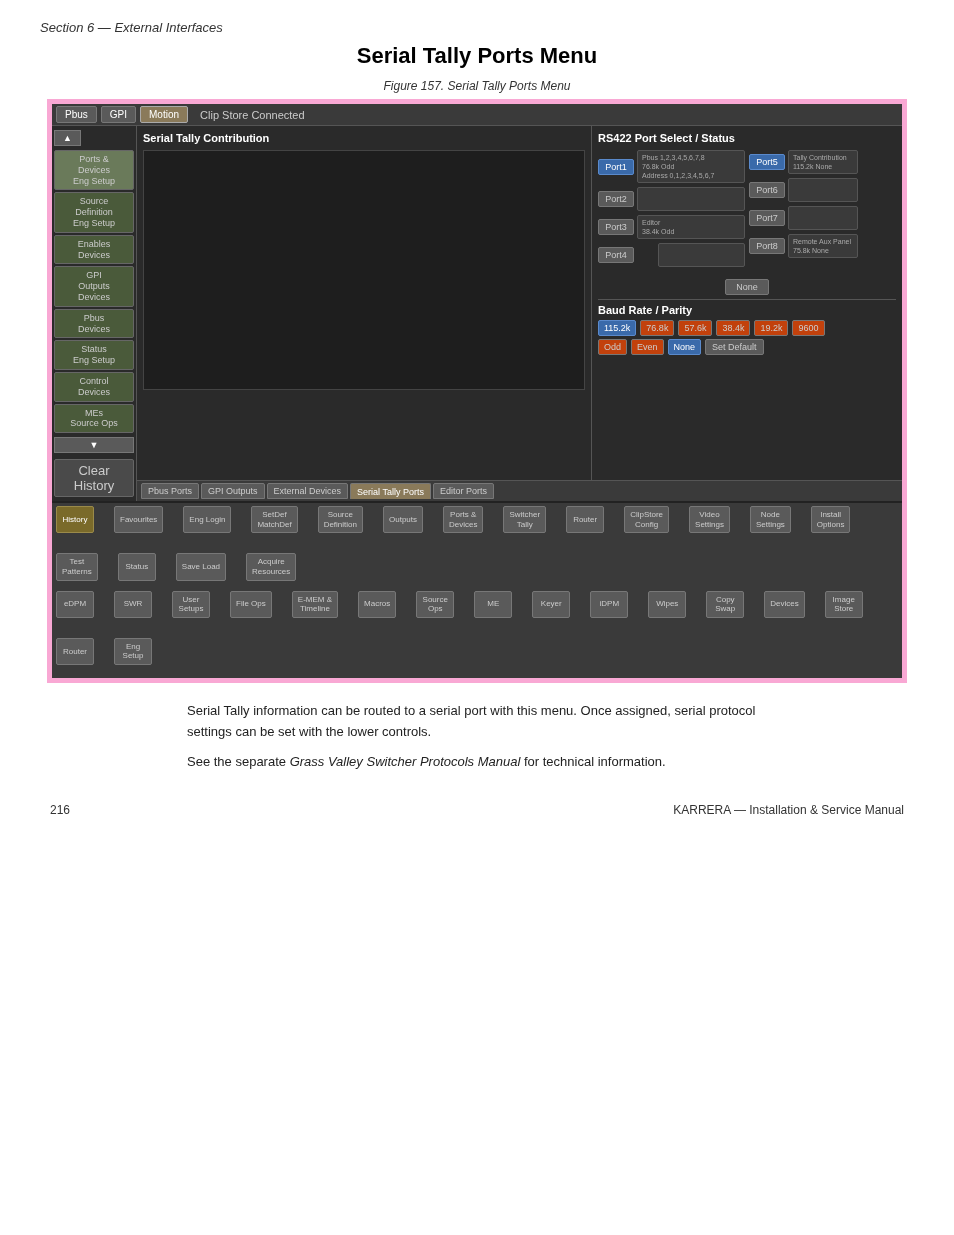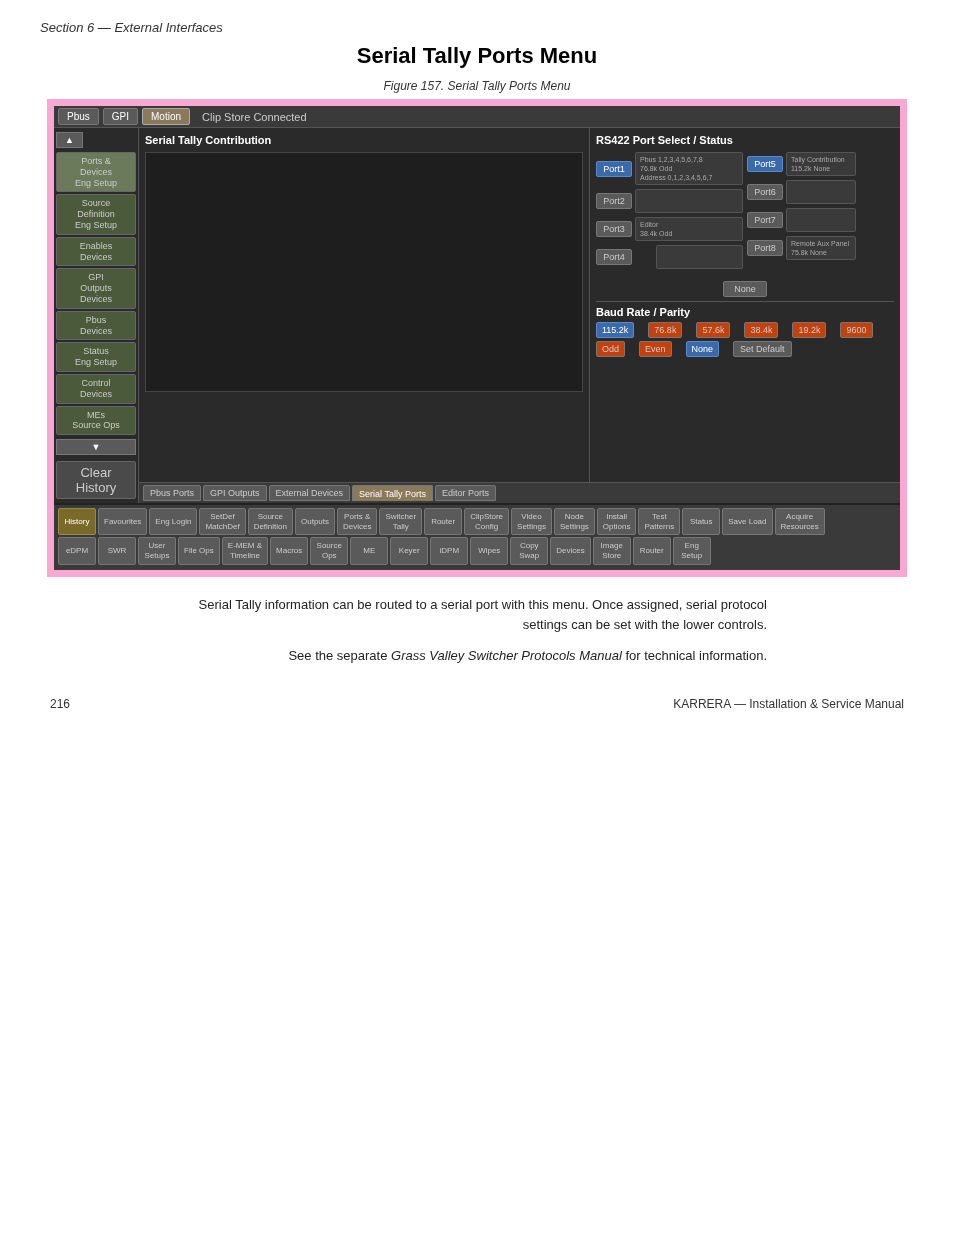--- a/index.html
+++ b/index.html
@@ -25,21 +25,21 @@
     }
     .figure-caption {
       font-style: italic;
       font-size: 12px;
       text-align: center;
       margin-bottom: 6px;
       color: #333;
     }
     
     .ui-container {
-      border: 7px solid #f9a8d4;
+      border: 5px solid #f9a8d4;
       background: #2a2a2a;
       width: 860px;
       margin: 0 auto 18px auto;
       padding: 0;
       font-size: 10px;
       color: #fff;
     }
     
     .top-bar {
       display: flex;
@@ -206,21 +206,21 @@
     .baud-section-title {
       font-size: 11px;
       font-weight: bold;
       color: #fff;
       margin-bottom: 4px;
       border-top: 1px solid #555;
       padding-top: 4px;
     }
     .baud-row {
       display: flex;
-      gap: 14px;
+      gap: 4px;
       margin-bottom: 3px;
       flex-wrap: wrap;
     }
     .baud-btn {
       background: #c2410c;
       color: #ccc;
       border: 1px solid #777;
       border-radius: 2px;
       padding: 2px 5px;
       font-size: 9px;
@@ -263,22 +263,22 @@
       border-bottom: none;
     }
     
     .bottom-toolbar {
       background: #3a3a3a;
       border-top: 2px solid #222;
       padding: 3px 4px;
     }
     .toolbar-row {
       display: flex;
-      gap: 2px;
-      margin-bottom: 2px;
+      gap: 20px;
+      margin-bottom: 10px;
       flex-wrap: wrap;
     }
     .toolbar-btn {
       background: #5a5a5a;
       color: #ccc;
       border: 1px solid #777;
       border-radius: 2px;
       padding: 3px 5px;
       font-size: 8px;
       cursor: pointer;
@@ -291,21 +291,20 @@
       border-color: #9a8a4a;
       color: #fff;
     }
     
     .body-text {
       font-size: 13px;
       line-height: 1.6;
       color: #222;
       width: 580px;
       margin: 0 auto 12px auto;
-      text-align: right;
     }
     .body-text p {
       margin-bottom: 10px;
     }
     .body-text em {
       font-style: italic;
     }
     
     .page-footer {
       display: flex;

